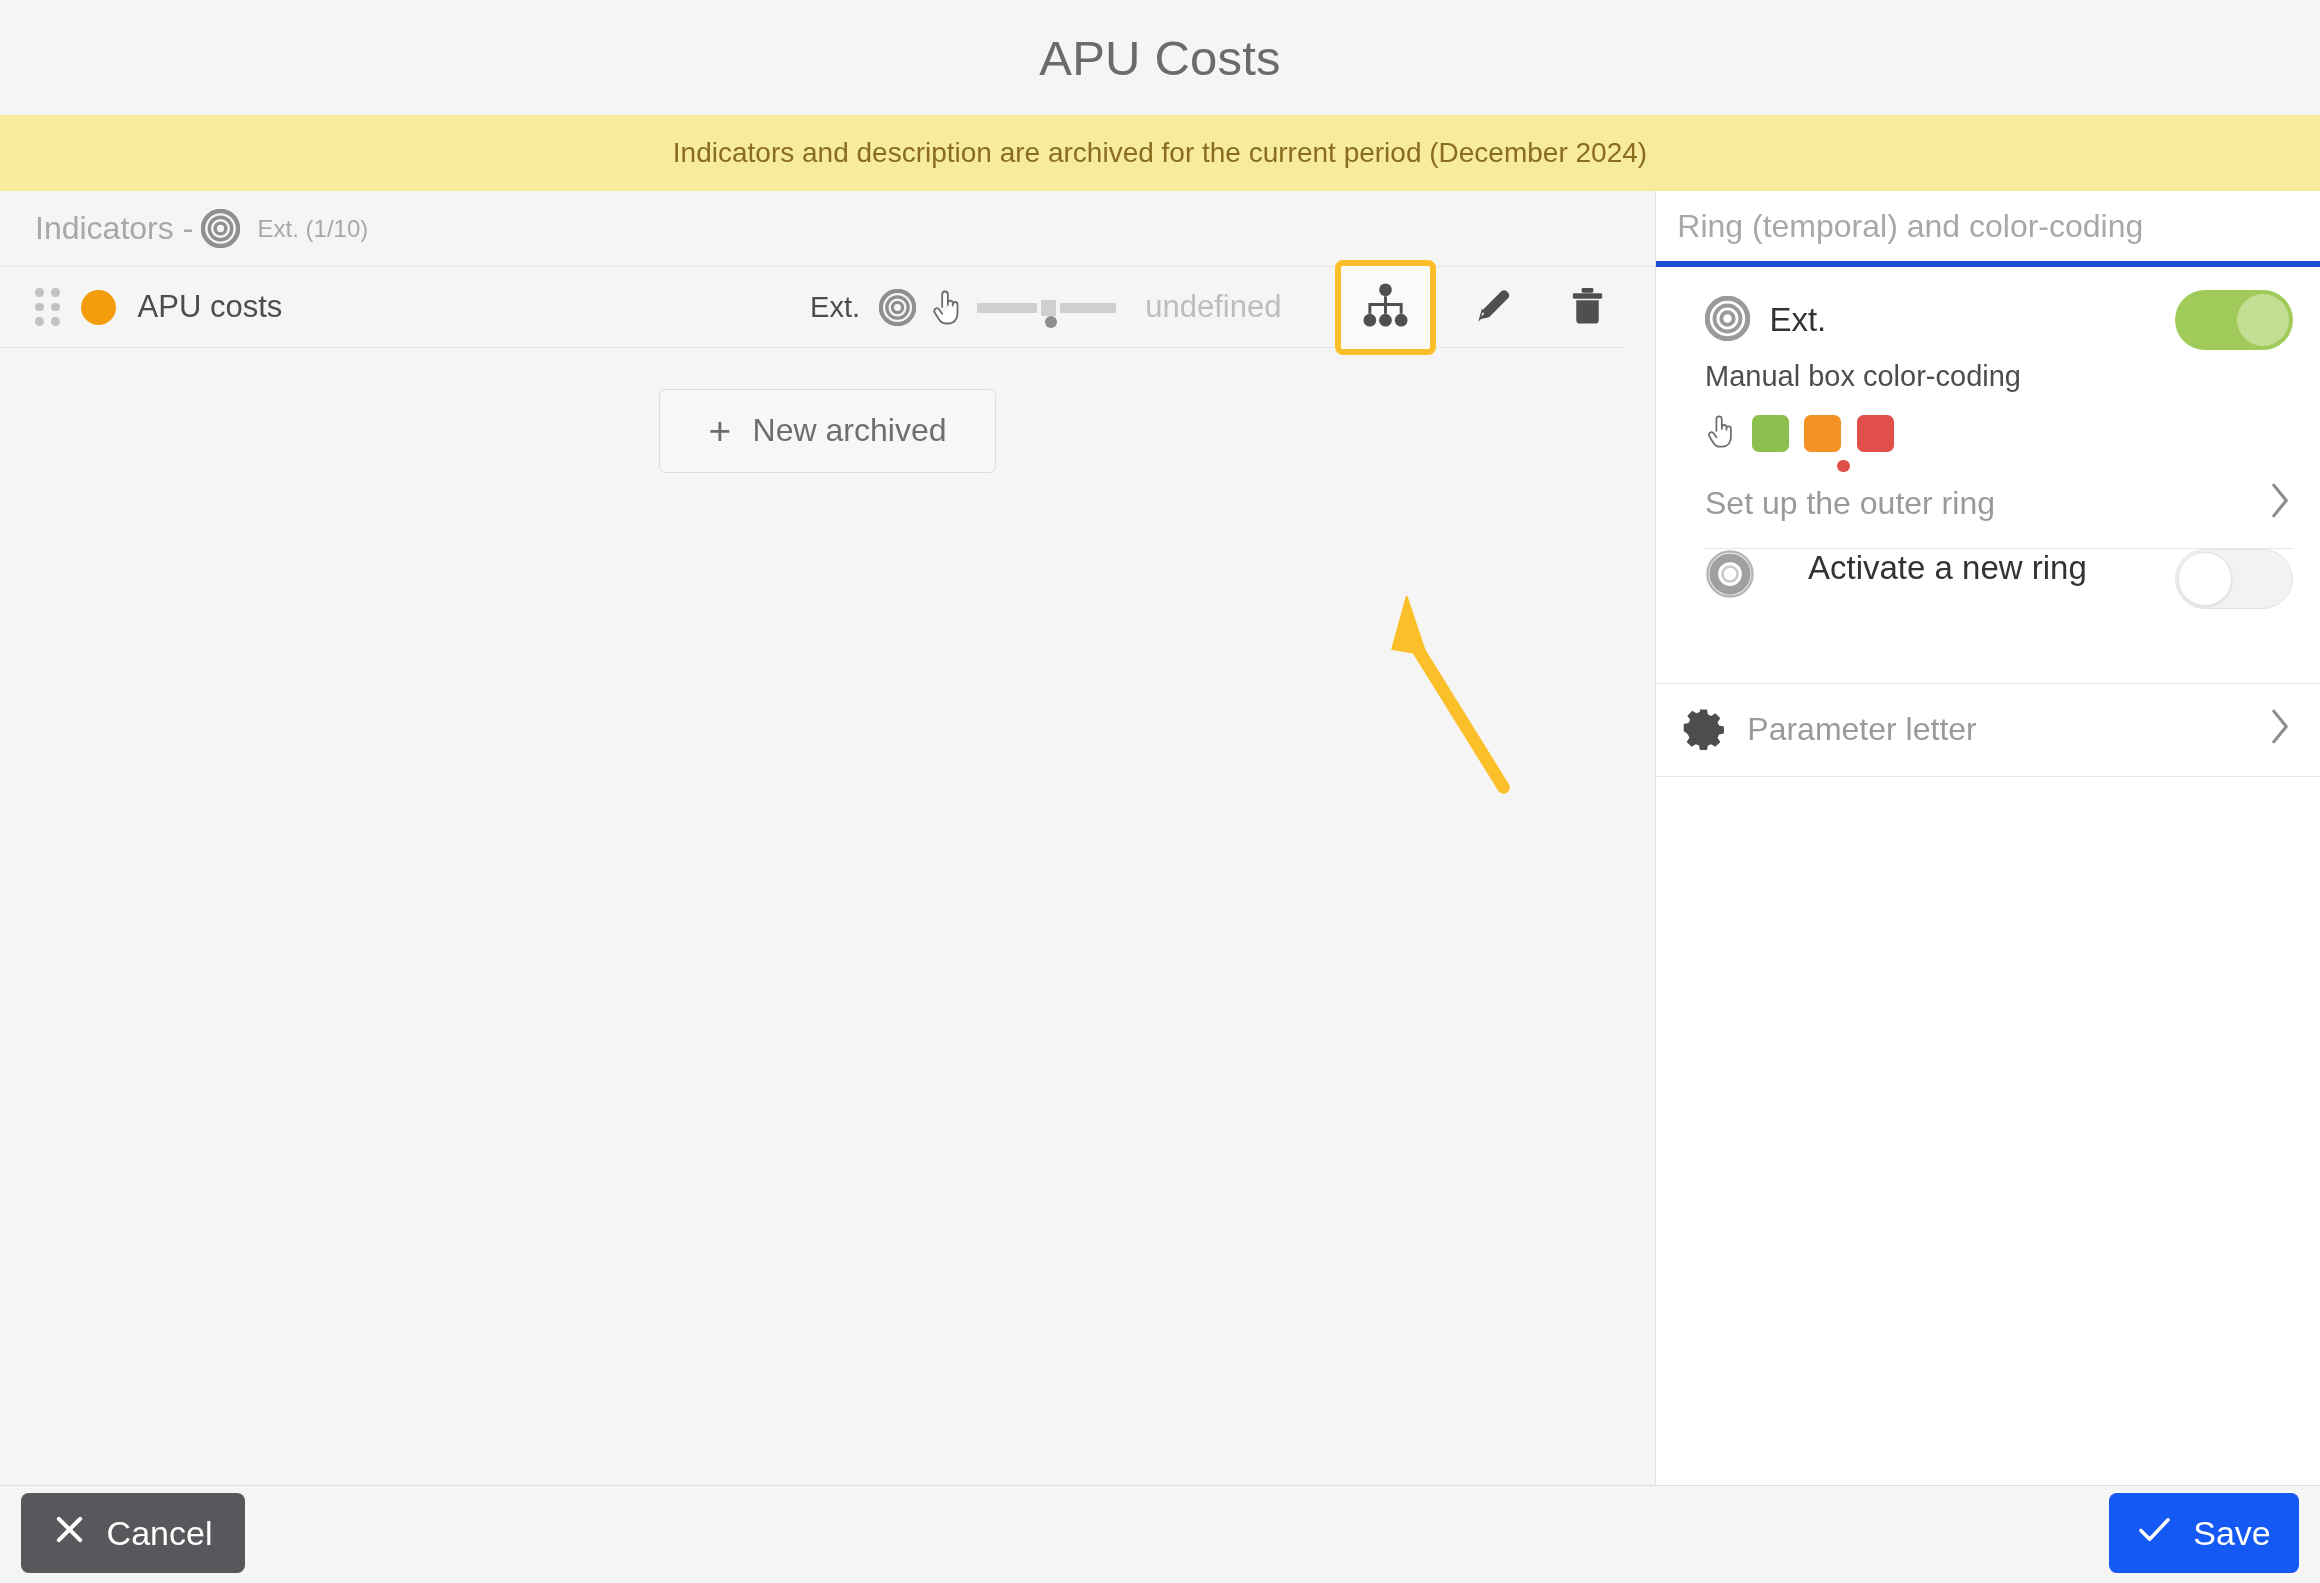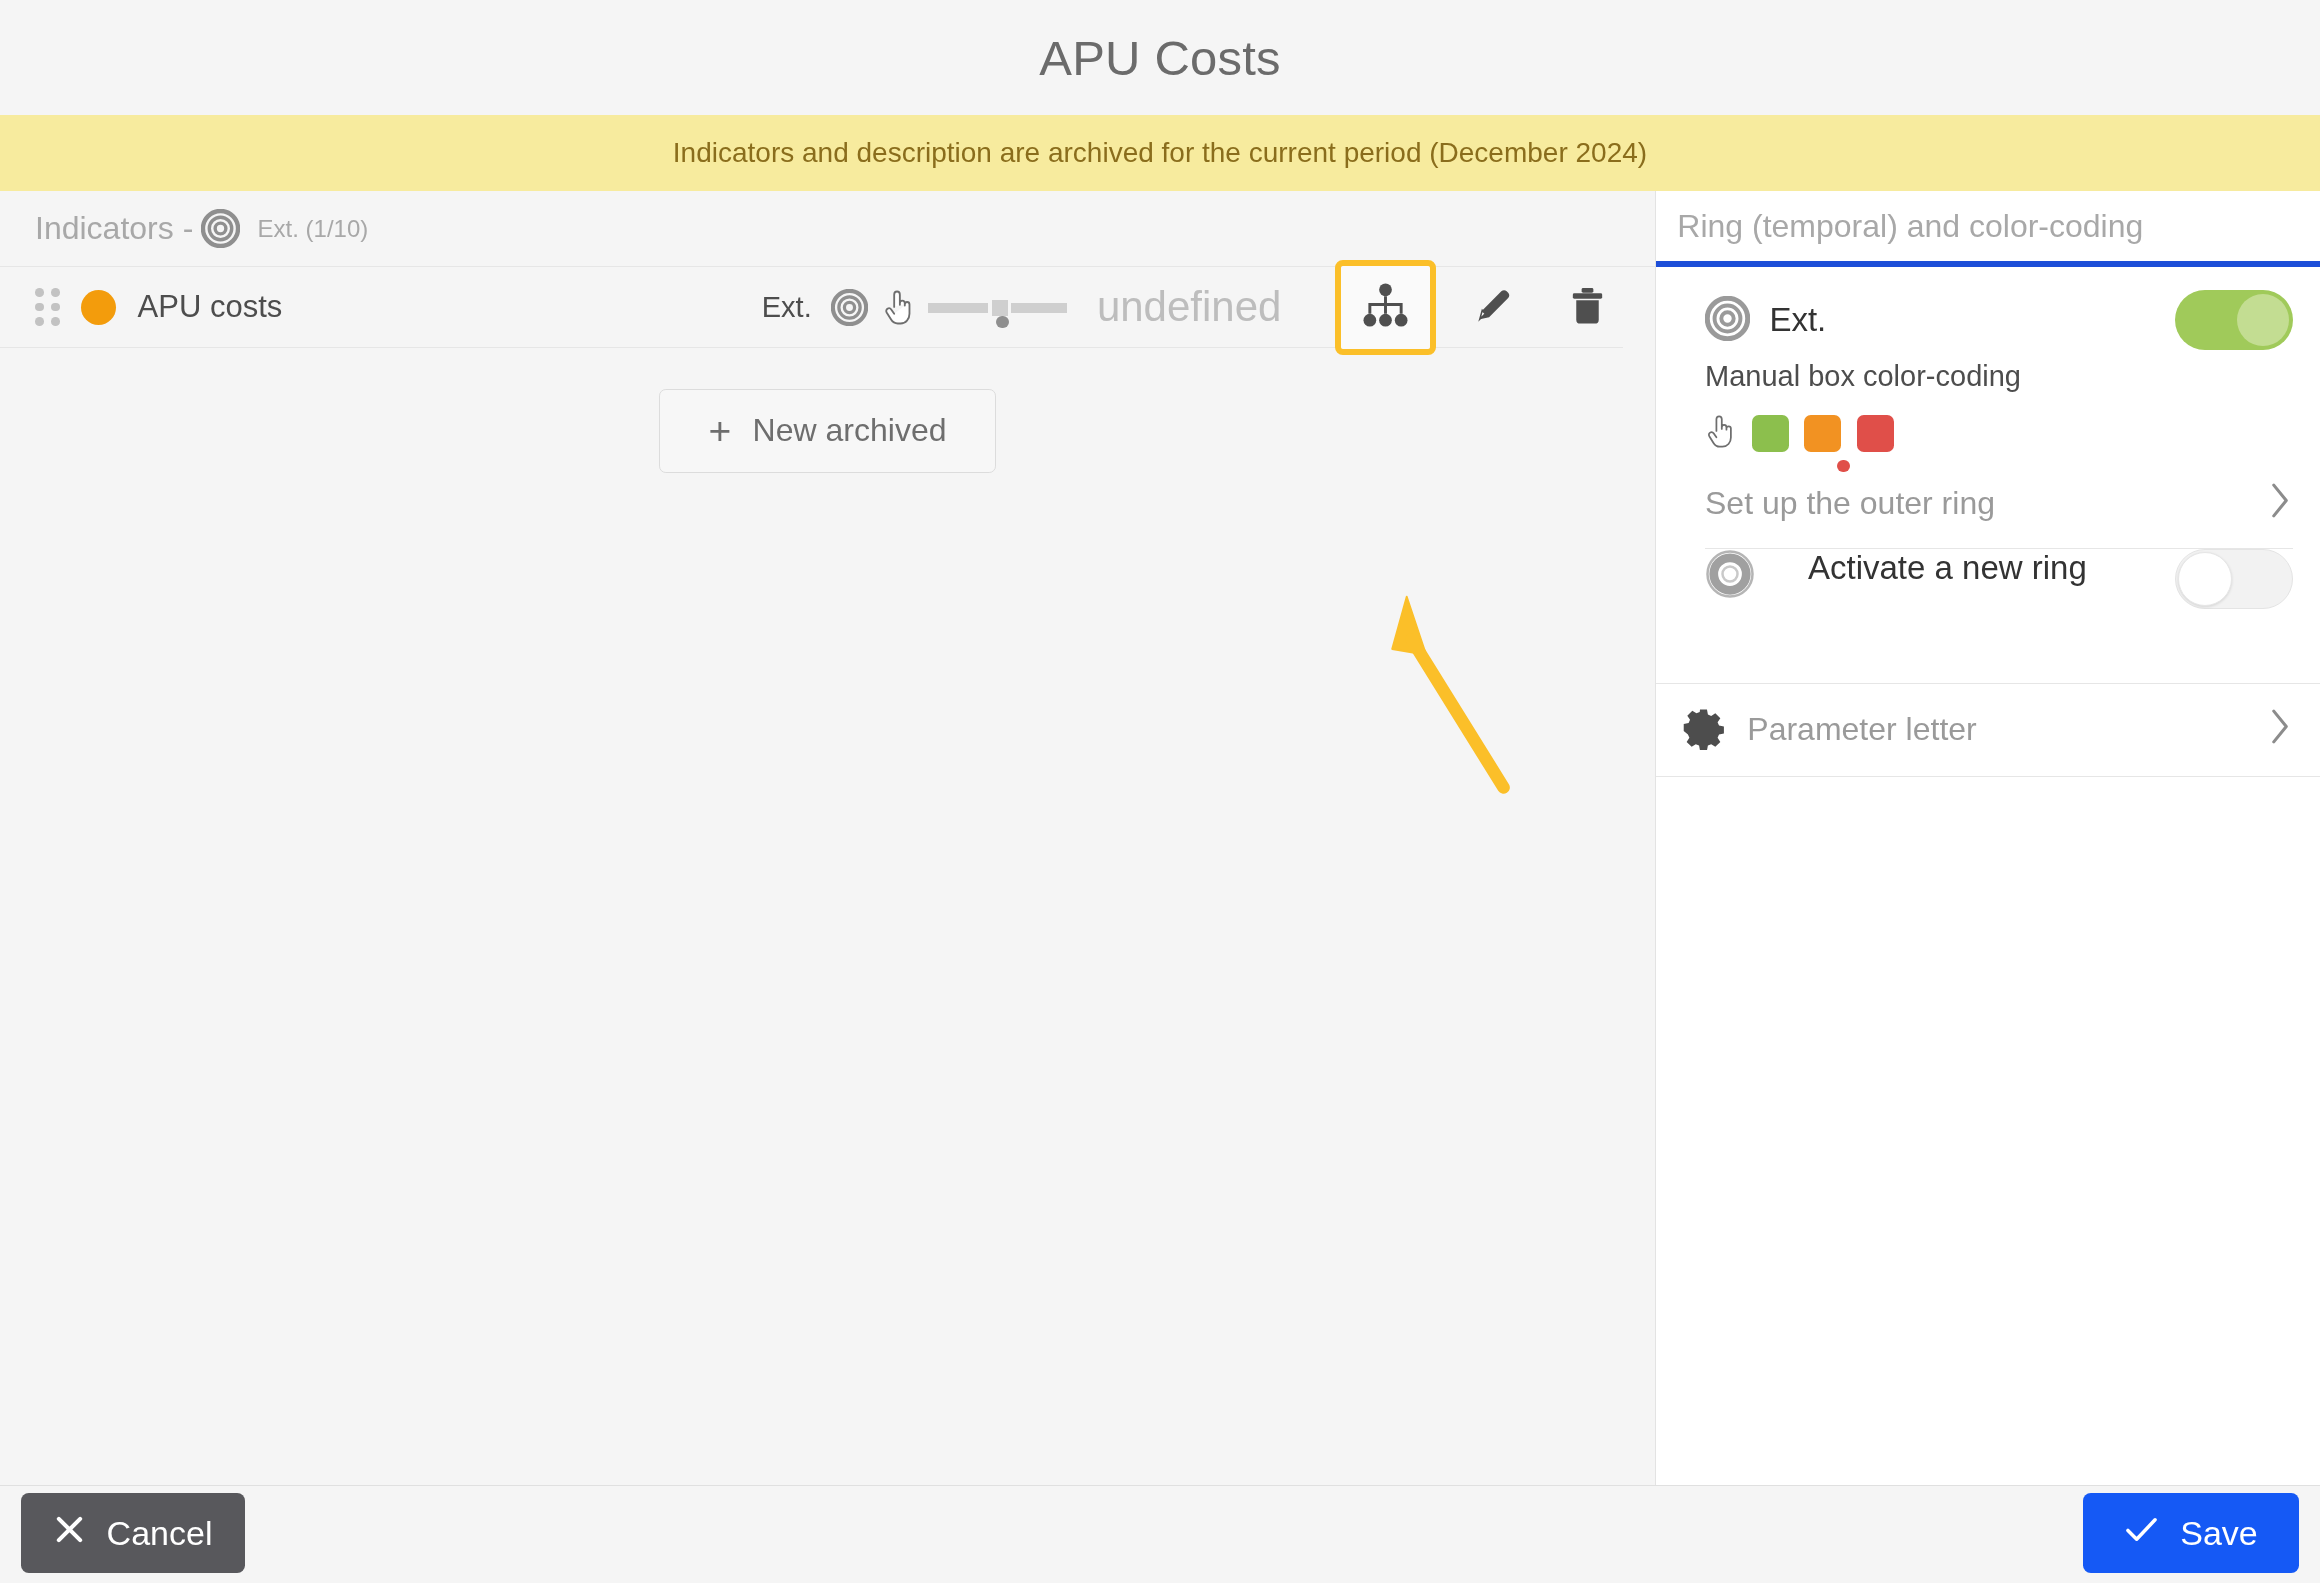--- a/index.html
+++ b/index.html
@@ -112,21 +112,21 @@
   .row-meta {
     display: flex; align-items: center; gap: 0px;
   }
   .meta-ext { font-size: 29px; color: #4d4d4d; margin-right: 11.6px; }
   .hand-icon { margin: 0 9.7px 0 5.8px; line-height: 0; }
   .gauge { position: relative; width: 116px; height: 29px; margin: 0 11.6px 0 3.9px; }
   .gauge .bar1 { position:absolute; left:0; top:10.7px; width:60px; height:9.7px; background:#cfcfcf; }
   .gauge .sq   { position:absolute; left:64px; top:7.8px; width:15.5px; height:15.5px; background:#cfcfcf; }
   .gauge .bar2 { position:absolute; left:83px; top:10.7px; width:56px; height:9.7px; background:#cfcfcf; }
   .gauge .dot  { position:absolute; left:68px; top:23px; width:12.6px; height:12.6px; border-radius:50%; background:#8f8f8f; }
-  .meta-undefined { font-size: 42px; color: #bdbdbd; margin-left: 41px; }
+  .meta-undefined { font-size: 31px; color: #bdbdbd; margin-left: 41px; }
 
   .row-actions { display: flex; align-items: center; gap: 0px; margin-left: 54px; }
   .action-btn {
     width: 72px; height: 72px;
     display: flex; align-items: center; justify-content: center;
     background: transparent; border: none; cursor: pointer;
     padding: 0;
   }
   .action-btn.highlight {
     border: 6.8px solid #fbbf29;
@@ -267,21 +267,21 @@
   }
   .btn {
     display: inline-flex; align-items: center; gap: 21.3px;
     border: none; border-radius: 7.8px;
     font-size: 34px; cursor: pointer;
     font-family: "Liberation Sans", sans-serif;
     padding: 0 33px;
     height: 80px;
   }
   .btn-cancel { background: #58585c; color: #fff; }
-  .btn-save { background: #1559f5; color: #fff; margin-left: auto; padding: 0 41px; }
+  .btn-save { background: #1559f5; color: #fff; margin-left: auto; padding: 0 28px; }
 </style>
 </head>
 <body>
 
 <div id="app">
 
   <div class="header">
     <div class="header-title">APU Costs</div>
   </div>
 

